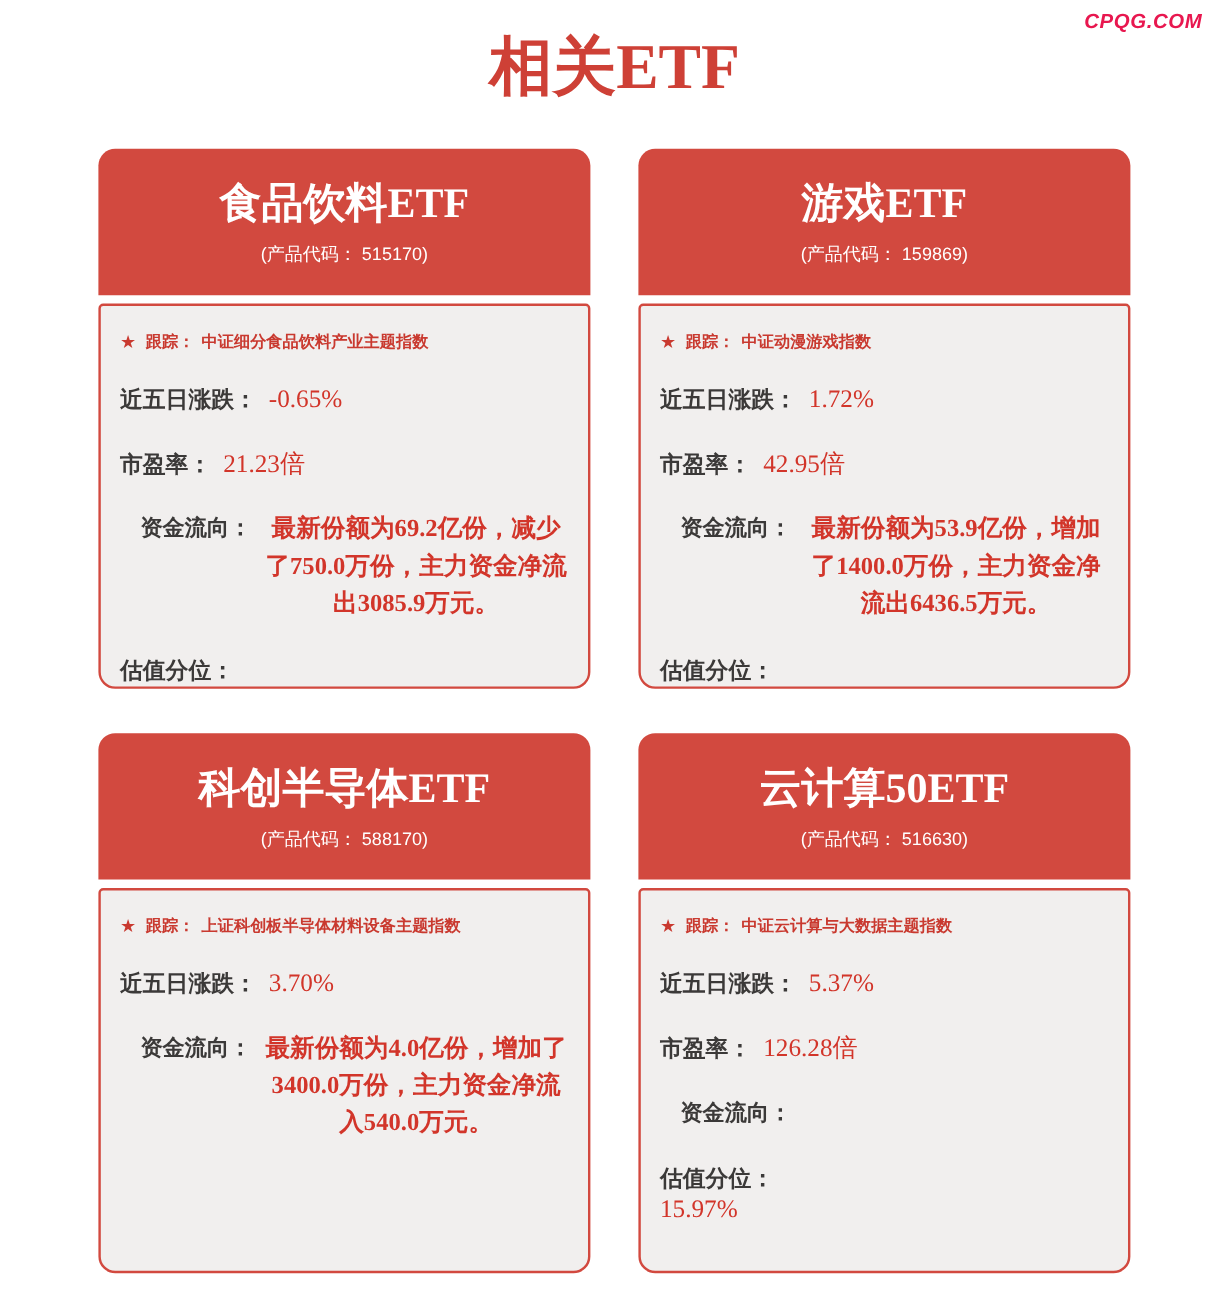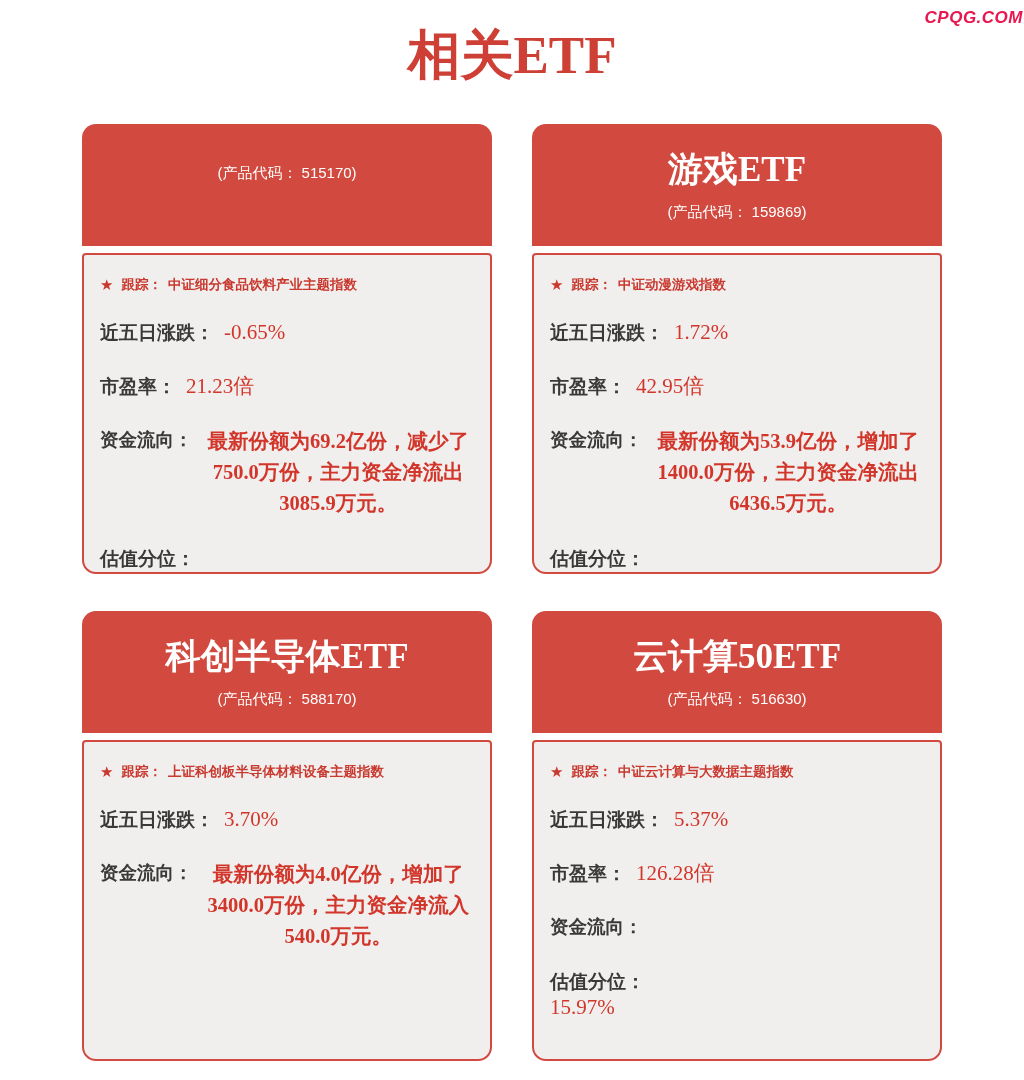--- a/index.html
+++ b/index.html
@@ -1,20 +1,20 @@
 <!DOCTYPE html>
 <html><head>
 <meta charset="utf-8">
 <style>
   * { margin: 0; padding: 0; box-sizing: border-box; }
   html, body { width: 1024px; height: 1080px; background: #ffffff; overflow: hidden; }
   body { font-family: "Liberation Sans", sans-serif; position: relative; }
 
   .logo {
-    position: absolute; top: 8px; right: 1px;
+    position: absolute; top: 8px; right: 22px;
     color: #e8174f; font-weight: bold; font-style: italic;
     font-size: 17px; letter-spacing: 0.5px;
   }
 
   .page-title {
     margin-top: 20px; text-align: center;
     color: #ce4036; font-weight: bold; font-size: 53px;
     font-family: "Liberation Serif", serif;
   }
 
@@ -56,40 +56,41 @@
 
   .info-row { display: flex; margin-top: 26px; align-items: baseline; text-align: center; }
   .info-label {
     color: #3b3938; font-weight: bold; font-size: 19px;
     white-space: nowrap; margin-right: 10px; flex: 0 0 auto;
   }
   .info-value {
     color: #d2352a; font-weight: normal; font-size: 21px;
     font-family: "Liberation Serif", serif;
   }
-  .flow-row { align-items: flex-start; }
+  .flow-row { align-items: flex-start; margin-left: 17px; }
   .flow-row .info-label { line-height: 1.5; font-size: 18.5px; }
   .flow-value {
     color: #d2352a; font-weight: bold; font-size: 20.5px;
     line-height: 1.5; font-family: "Liberation Serif", serif;
     flex: 1 1 auto;
   }
   .valuation-row { margin-top: 28px; flex-direction: column; }
 </style>
 </head>
 <body>
 
 <div class="logo">CPQG.COM</div>
 
 <h1 class="page-title">相关ETF</h1>
 
 <div class="grid">
 
   <div class="card">
     <div class="card-header">
+      <div class="card-title">食品饮料ETF</div>
       <div class="card-code">(产品代码： 515170)</div>
     </div>
     <div class="card-body">
       <div class="track-row">
         <span class="star-icon">★</span>
         <span class="track-label">跟踪：</span>
         <span>中证细分食品饮料产业主题指数</span>
       </div>
       <div class="info-row">
         <span class="info-label">近五日涨跌：</span>

